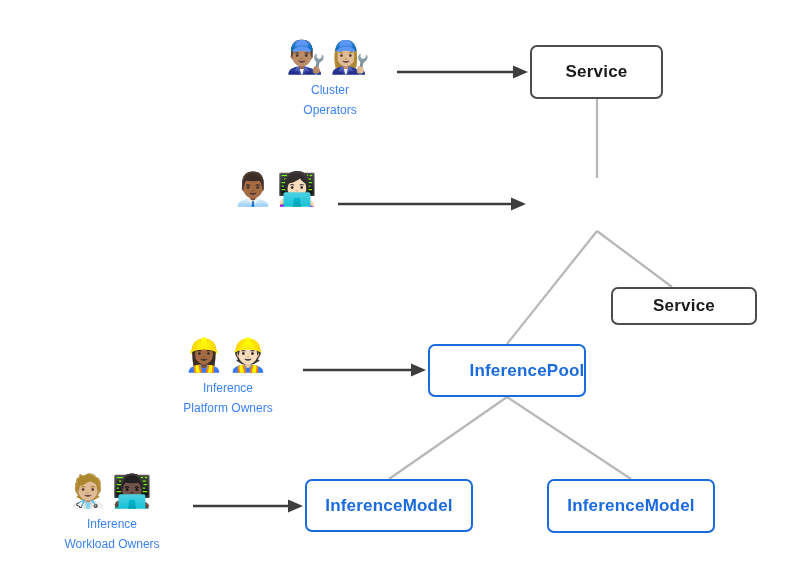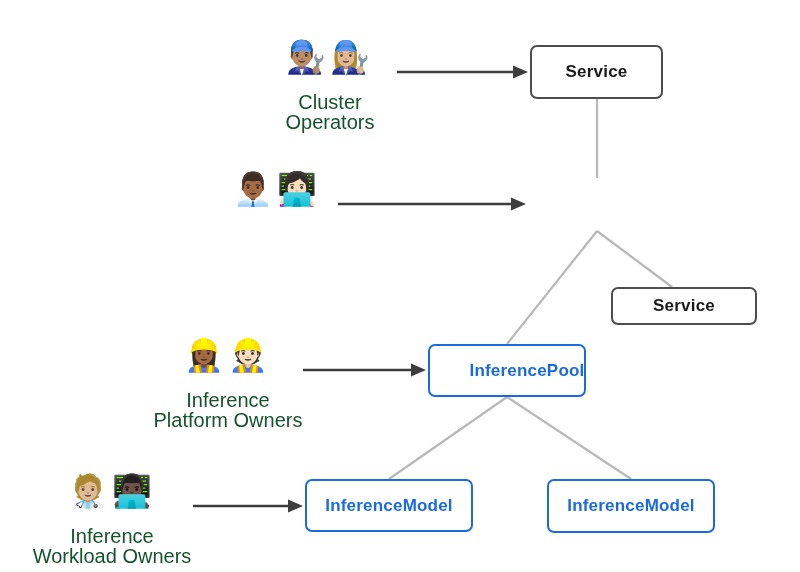--- a/index.html
+++ b/index.html
@@ -49,24 +49,24 @@
   }
   .actor .emojis {
     display: block;
     font-size: 32px;
     line-height: 46px;
     white-space: nowrap;
     letter-spacing: 4px;
   }
   .actor .label {
     display: block;
-    margin-top: 12px;
-    font-size: 20px;
+    margin-top: 0;
+    font-size: 12px;
     line-height: 20px;
-    color: #14532d;
+    color: #3b82f6;
     white-space: pre-line;
   }
 
   
   #node-gateway        { left: 530px; top: 45px;  width: 133px; height: 54px; }
   #node-httproute      { left: 528px; top: 178px; width: 139px; height: 53px; }
   #node-service        { left: 611px; top: 287px; width: 146px; height: 38px; }
   #node-inferencepool  { left: 428px; top: 344px; width: 158px; height: 53px; padding-left: 40px; }
   #node-inferencemodel-left  { left: 305px; top: 479px; width: 168px; height: 53px; }
   #node-inferencemodel-right { left: 547px; top: 479px; width: 168px; height: 54px; }

